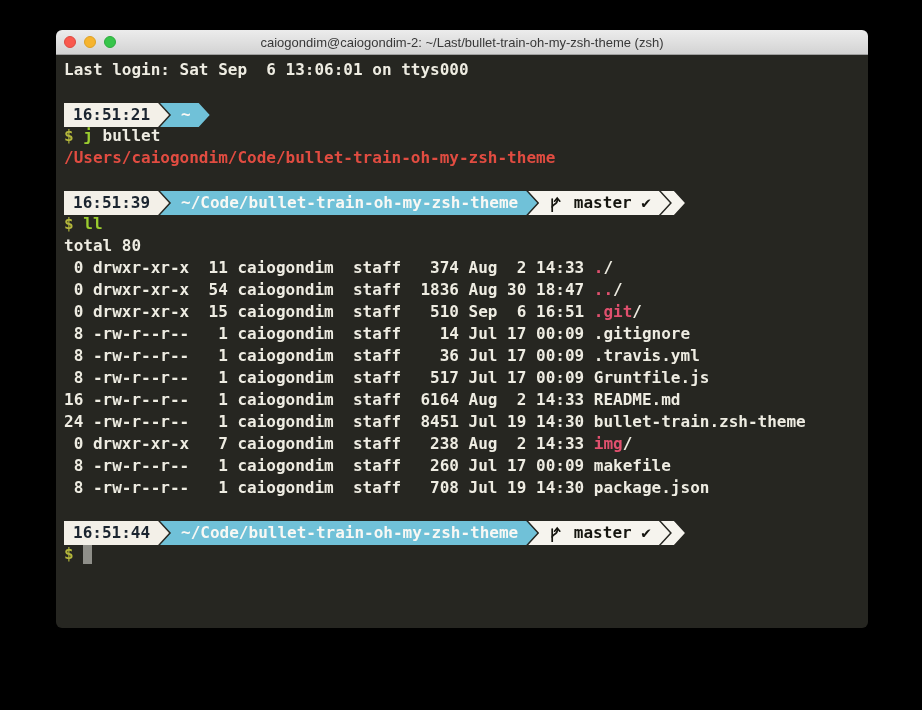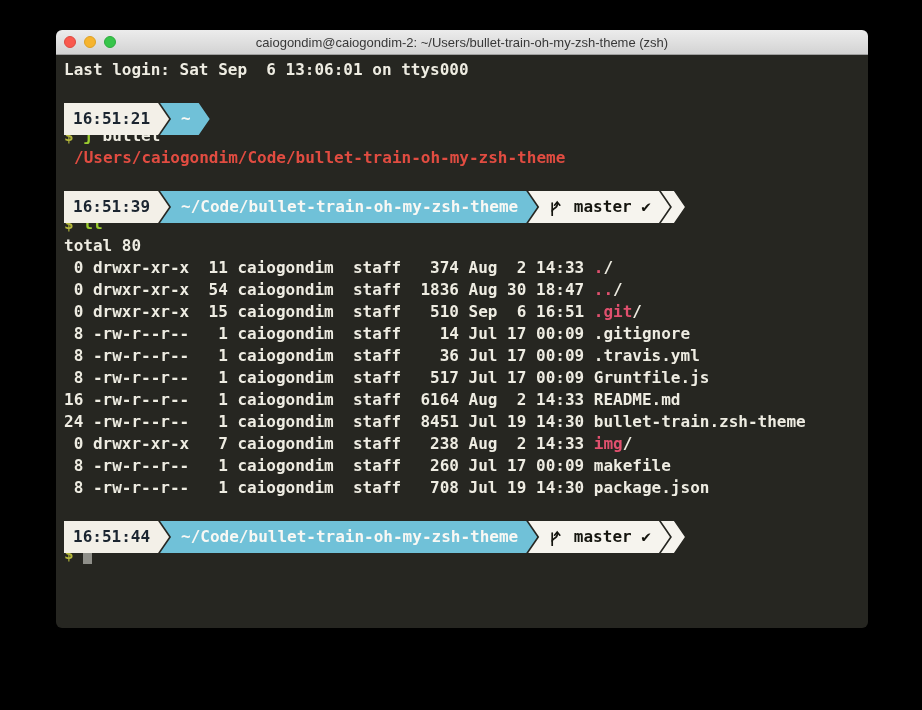--- a/index.html
+++ b/index.html
@@ -21,25 +21,25 @@
   .tab{position:absolute;left:30px;top:1px;bottom:0;width:208px;background:#c8c8c7;
        border:1px solid #797979;border-bottom:none;border-radius:3px 3px 0 0;
        display:flex;align-items:center;justify-content:center;}
   .tab-text{font-size:12px;font-weight:bold;color:#242424;white-space:nowrap;}
 
   
   .terminal{flex:1;background:var(--bg);padding:4px 0 0 8px;
             font-family:"DejaVu Sans Mono",monospace;font-weight:bold;font-size:16px;
             line-height:22px;color:var(--fg);white-space:pre;}
   .tline{height:22px;display:flex;align-items:stretch;}
-  .c-fg{color:var(--fg);} .c-red{color:var(--red);margin-left:10px;} .c-pink{color:var(--pink);}
+  .c-fg{color:var(--fg);} .c-red{color:var(--red);} .c-pink{color:var(--pink);}
   .c-green{color:var(--green);} .c-dollar{color:var(--dollar);}
 
   
-  .seg{display:flex;align-items:center;height:32px;white-space:pre;box-sizing:border-box;}
+  .seg{display:flex;align-items:center;height:24px;white-space:pre;box-sizing:border-box;}
   .seg-first{padding:0 19px 0 9px;
     clip-path:polygon(0 0,calc(100% - 11px) 0,100% 50%,calc(100% - 11px) 100%,0 100%);}
   .seg-next{margin-left:-9px;padding:0 19px 0 21px;
     clip-path:polygon(0 0,calc(100% - 11px) 0,100% 50%,calc(100% - 11px) 100%,0 100%,11px 50%);}
   .seg-cap{margin-left:-9px;width:24px;padding:0;
     clip-path:polygon(0 0,13px 0,100% 50%,13px 100%,0 100%,11px 50%);}
   .seg-cream{background:var(--cream);color:var(--cream_text);}
   .seg-blue{background:var(--blue);color:var(--blue_text);}
   .seg-white{background:var(--white_seg);color:var(--white_seg_text);justify-content:space-between;}
   .git-icon{display:inline-block;width:13px;height:17px;margin-right:2px;}
@@ -50,21 +50,21 @@
 <body>
 
 <div id="stage">
   <div class="window">
     <div class="titlebar">
       <div class="lights">
         <span class="light close"></span>
         <span class="light min"></span>
         <span class="light zoom"></span>
       </div>
-      <span class="title-text">caiogondim@caiogondim-2: ~/Users/bullet-train-oh-my-zsh-theme (zsh)</span>
+      <span class="title-text">caiogondim@caiogondim-2: ~/Last/bullet-train-oh-my-zsh-theme (zsh)</span>
     </div>
     <div class="terminal" id="terminal-body"><div class="tline"><span class="c-fg">Last login: Sat Sep  6 13:06:01 on ttys000</span></div><div class="tline">&nbsp;</div><div class="tline"><span class="seg seg-first seg-cream">16:51:21</span><span class="seg seg-next seg-blue">~</span></div><div class="tline"><span class="c-dollar">$</span><span class="c-green"> j</span><span class="c-fg"> bullet</span></div><div class="tline"><span class="c-red">/Users/caiogondim/Code/bullet-train-oh-my-zsh-theme</span></div><div class="tline">&nbsp;</div><div class="tline"><span class="seg seg-first seg-cream">16:51:39</span><span class="seg seg-next seg-blue">~/Code/bullet-train-oh-my-zsh-theme</span><span class="seg seg-next seg-white"><span class="git-icon"><svg viewBox="0 0 13 17" width="13" height="17" fill="none" stroke="currentColor" stroke-width="1.7" stroke-linecap="round">
                 <path d="M3.2 16.5 L3.2 4"></path>
                 <path d="M3.2 12 C3.2 9 8.2 10 8.2 5.5"></path>
                 <path d="M5.6 6.2 L8.2 3 L10.8 6.2"></path>
               </svg></span><span> master ✔</span></span><span class="seg seg-cap seg-white"></span></div><div class="tline"><span class="c-dollar">$</span><span class="c-green"> ll</span></div><div class="tline"><span class="c-fg">total 80</span></div><div class="tline"><span class="c-fg"> 0 drwxr-xr-x  11 caiogondim  staff   374 Aug  2 14:33 </span><span class="c-pink">.</span><span class="c-fg">/</span></div><div class="tline"><span class="c-fg"> 0 drwxr-xr-x  54 caiogondim  staff  1836 Aug 30 18:47 </span><span class="c-pink">..</span><span class="c-fg">/</span></div><div class="tline"><span class="c-fg"> 0 drwxr-xr-x  15 caiogondim  staff   510 Sep  6 16:51 </span><span class="c-pink">.git</span><span class="c-fg">/</span></div><div class="tline"><span class="c-fg"> 8 -rw-r--r--   1 caiogondim  staff    14 Jul 17 00:09 .gitignore</span></div><div class="tline"><span class="c-fg"> 8 -rw-r--r--   1 caiogondim  staff    36 Jul 17 00:09 .travis.yml</span></div><div class="tline"><span class="c-fg"> 8 -rw-r--r--   1 caiogondim  staff   517 Jul 17 00:09 Gruntfile.js</span></div><div class="tline"><span class="c-fg">16 -rw-r--r--   1 caiogondim  staff  6164 Aug  2 14:33 README.md</span></div><div class="tline"><span class="c-fg">24 -rw-r--r--   1 caiogondim  staff  8451 Jul 19 14:30 bullet-train.zsh-theme</span></div><div class="tline"><span class="c-fg"> 0 drwxr-xr-x   7 caiogondim  staff   238 Aug  2 14:33 </span><span class="c-pink">img</span><span class="c-fg">/</span></div><div class="tline"><span class="c-fg"> 8 -rw-r--r--   1 caiogondim  staff   260 Jul 17 00:09 makefile</span></div><div class="tline"><span class="c-fg"> 8 -rw-r--r--   1 caiogondim  staff   708 Jul 19 14:30 package.json</span></div><div class="tline">&nbsp;</div><div class="tline"><span class="seg seg-first seg-cream">16:51:44</span><span class="seg seg-next seg-blue">~/Code/bullet-train-oh-my-zsh-theme</span><span class="seg seg-next seg-white"><span class="git-icon"><svg viewBox="0 0 13 17" width="13" height="17" fill="none" stroke="currentColor" stroke-width="1.7" stroke-linecap="round">
                 <path d="M3.2 16.5 L3.2 4"></path>
                 <path d="M3.2 12 C3.2 9 8.2 10 8.2 5.5"></path>
                 <path d="M5.6 6.2 L8.2 3 L10.8 6.2"></path>
               </svg></span><span> master ✔</span></span><span class="seg seg-cap seg-white"></span></div><div class="tline"><span class="c-dollar">$ </span><span class="cursor"></span></div></div>

